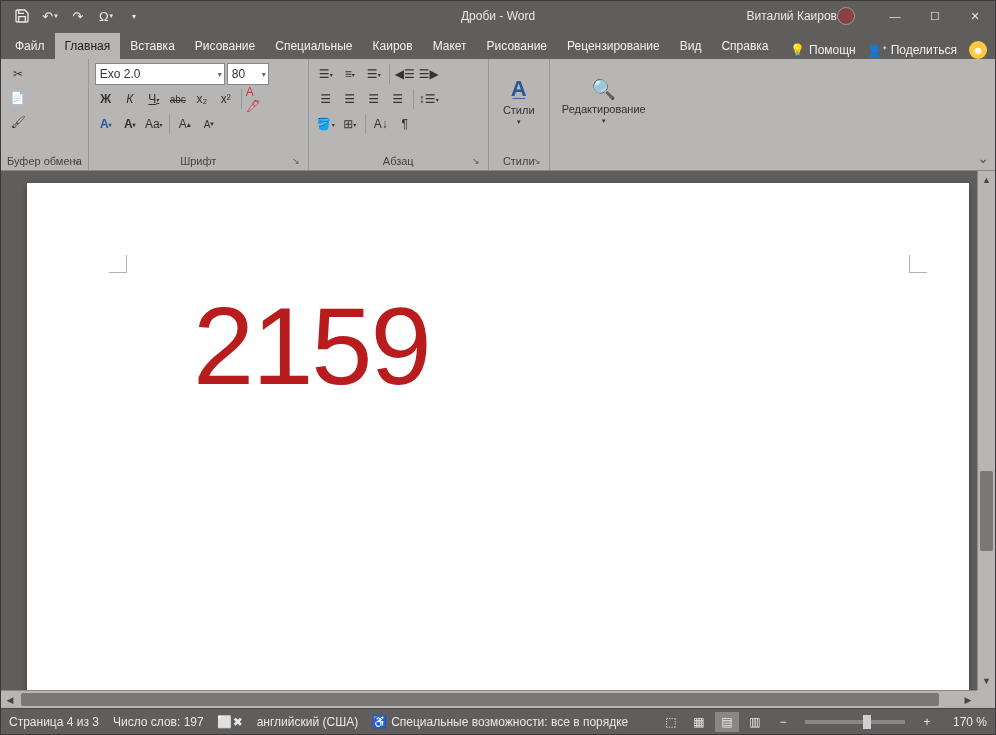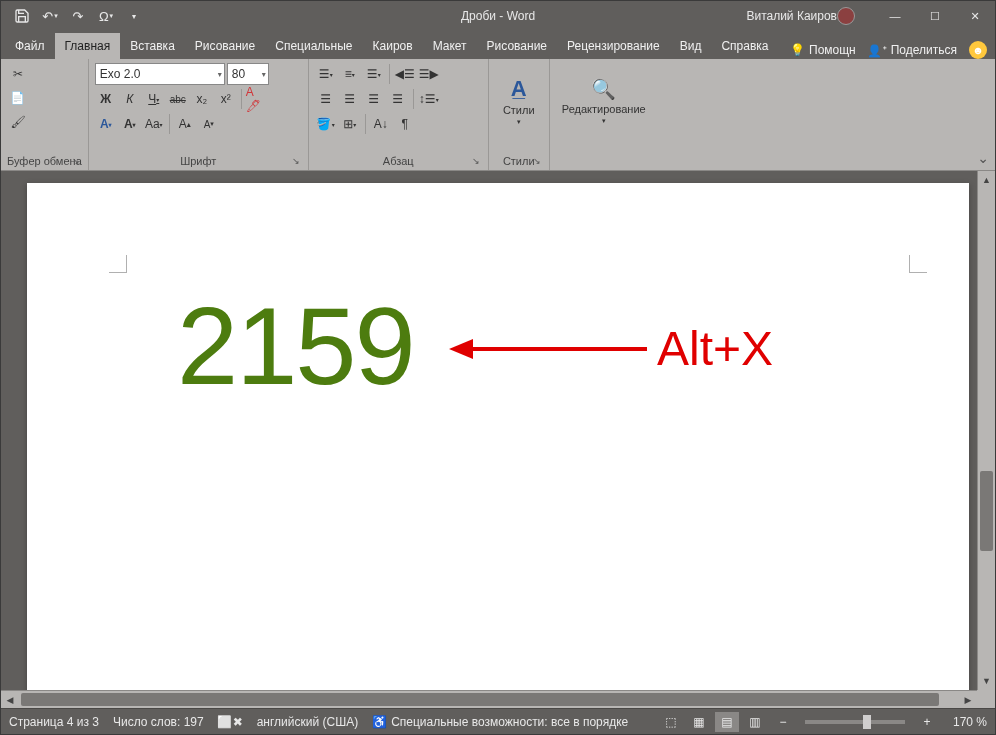--- a/index.html
+++ b/index.html
@@ -47,21 +47,21 @@
 .vscroll .thumb { position: absolute; left: 2px; right: 2px; background: #7a7876; border-radius: 2px; }
 .hscroll { position: absolute; left: 0; right: 18px; bottom: 0; height: 18px; background: #b8b6b4; border-top: 1px solid #8a8886; display: flex; }
 .hscroll .arrow { width: 18px; display: flex; align-items: center; justify-content: center; font-size: 9px; color: #444; cursor: pointer; }
 .hscroll .track { flex: 1; position: relative; }
 .hscroll .thumb { position: absolute; top: 2px; bottom: 2px; background: #7a7876; border-radius: 2px; }
 .scroll-corner { position: absolute; right: 0; bottom: 0; width: 18px; height: 18px; background: #b8b6b4; }
 .page { position: absolute; left: 26px; top: 12px; right: 26px; height: 520px; background: #fff; box-shadow: 0 2px 6px rgba(0,0,0,0.3); }
 .page-margin { position: absolute; border: 0 solid #bbb; }
 .corner-tl { top: 90px; left: 100px; width: 18px; height: 18px; border-bottom-width: 1px; border-right-width: 1px; border-color: #b0b0b0; transform: translate(-18px,-18px);}
 .corner-tr { top: 90px; right: 60px; width: 18px; height: 18px; border-bottom-width: 1px; border-left-width: 1px; border-color: #b0b0b0; transform: translate(18px,-18px);}
-.doc-text { position: absolute; top: 108px; left: 150px; font-size: 110px; color: #4d7c0f; font-weight: 300; letter-spacing: -2px; line-height: 1; }
+.doc-text { position: absolute; top: 108px; left: 166px; font-size: 110px; color: #b91c1c; font-weight: 300; letter-spacing: -2px; line-height: 1; }
 .annot { position: absolute; top: 138px; left: 420px; display: flex; align-items: center; color: #e00000; font-family: 'Times New Roman', serif; font-size: 48px; }
 .arrow-svg { width: 210px; height: 40px; }
 
 
 .statusbar { height: 26px; background: #605e5c; color: #e8e8e8; display: flex; align-items: center; font-size: 12px; padding: 0 8px; gap: 14px; border-top: 1px solid #4a4846; }
 .statusbar .sitem { display: flex; align-items: center; gap: 4px; cursor: pointer; }
 .status-right { margin-left: auto; display: flex; align-items: center; gap: 4px; }
 .view-btn { width: 24px; height: 20px; display: flex; align-items: center; justify-content: center; cursor: pointer; color: #e8e8e8; font-size: 12px; }
 .view-btn.active { background: #8a8886; }
 .zoom-slider { width: 100px; height: 4px; background: #8a8886; position: relative; margin: 0 6px; }
@@ -234,27 +234,20 @@
     </div>
 
     <div class="collapse-ribbon">⌄</div>
   </div>
 
   <div class="doc-area">
     <div class="page">
       <div class="page-margin corner-tl"></div>
       <div class="page-margin corner-tr"></div>
       <div class="doc-text">2159</div>
-      <div class="annot">
-        <svg class="arrow-svg" viewBox="0 0 210 40">
-          <line x1="20" y1="20" x2="200" y2="20" stroke="#e00000" stroke-width="4"></line>
-          <polygon points="2,20 26,10 26,30" fill="#e00000"></polygon>
-        </svg>
-        <span>Alt+X</span>
-      </div>
     </div>
     <div class="vscroll">
       <div class="arrow">▲</div>
       <div class="thumb" style="top:300px;height:80px"></div>
       <div class="arrow" style="position:absolute;bottom:0;width:100%">▼</div>
     </div>
     <div class="hscroll">
       <div class="arrow">◀</div>
       <div class="track">
           <div class="thumb" style="left:2px;right:20px"></div>

